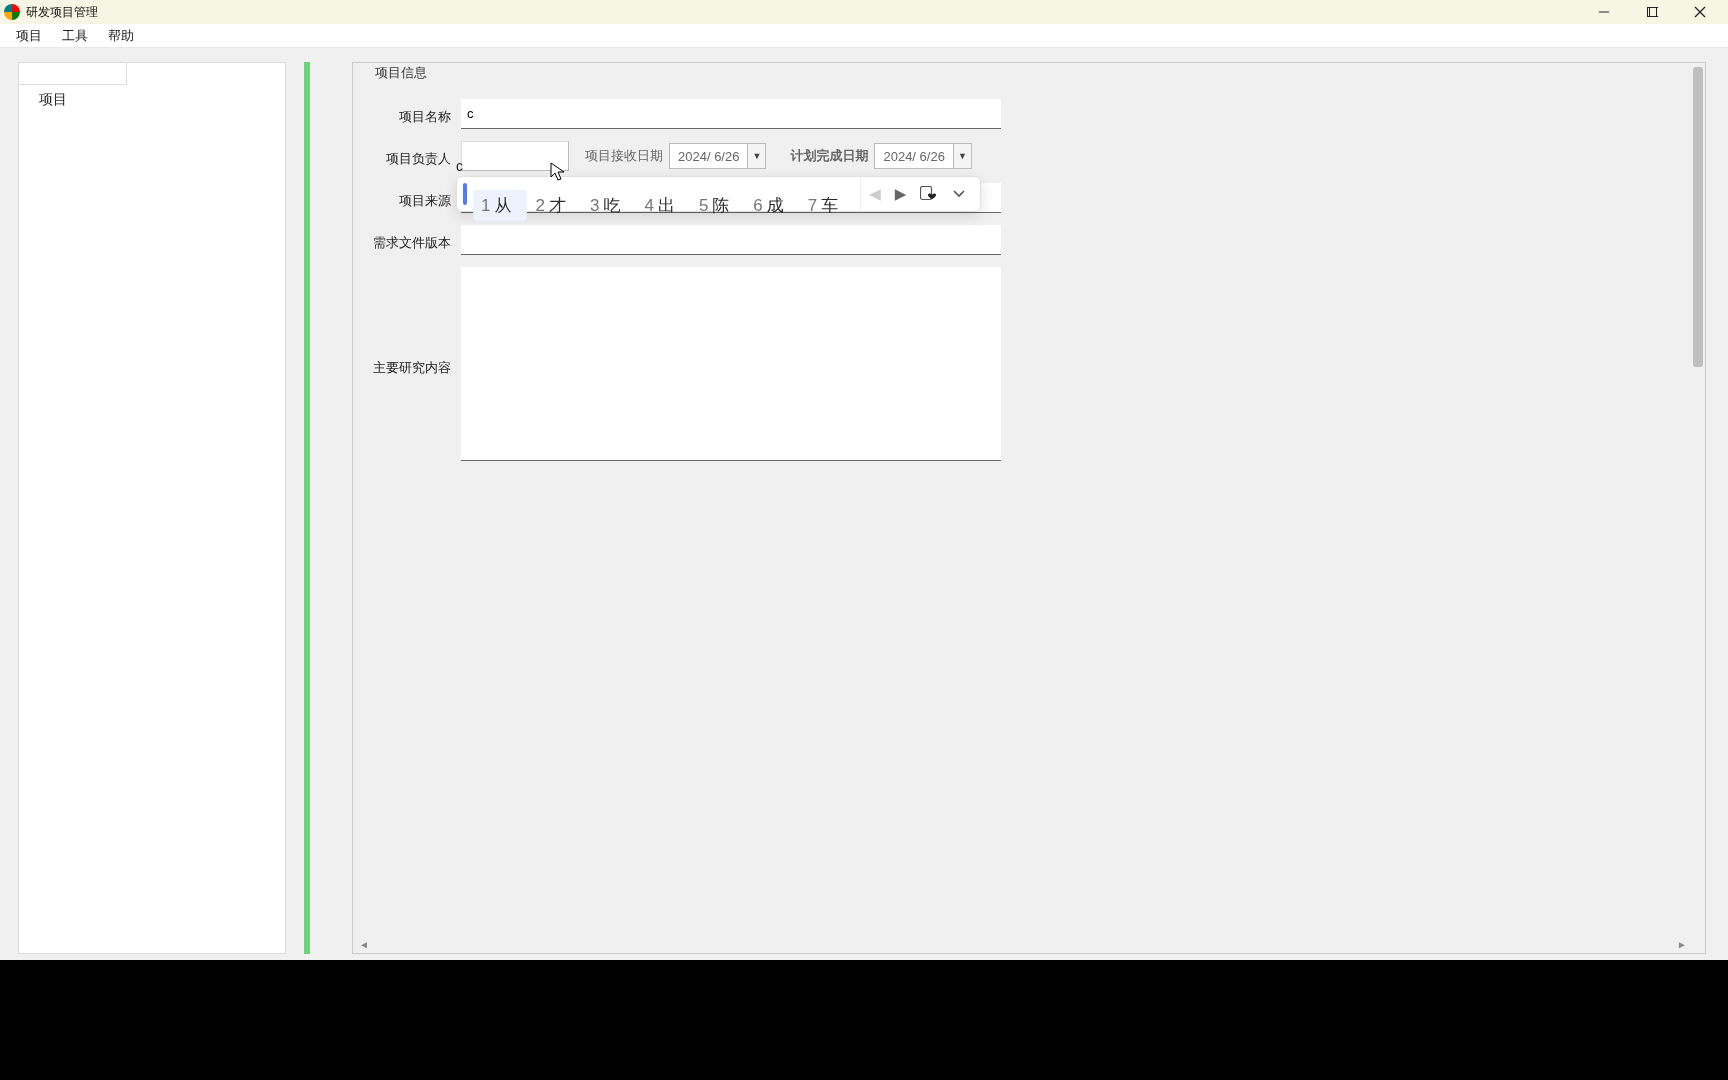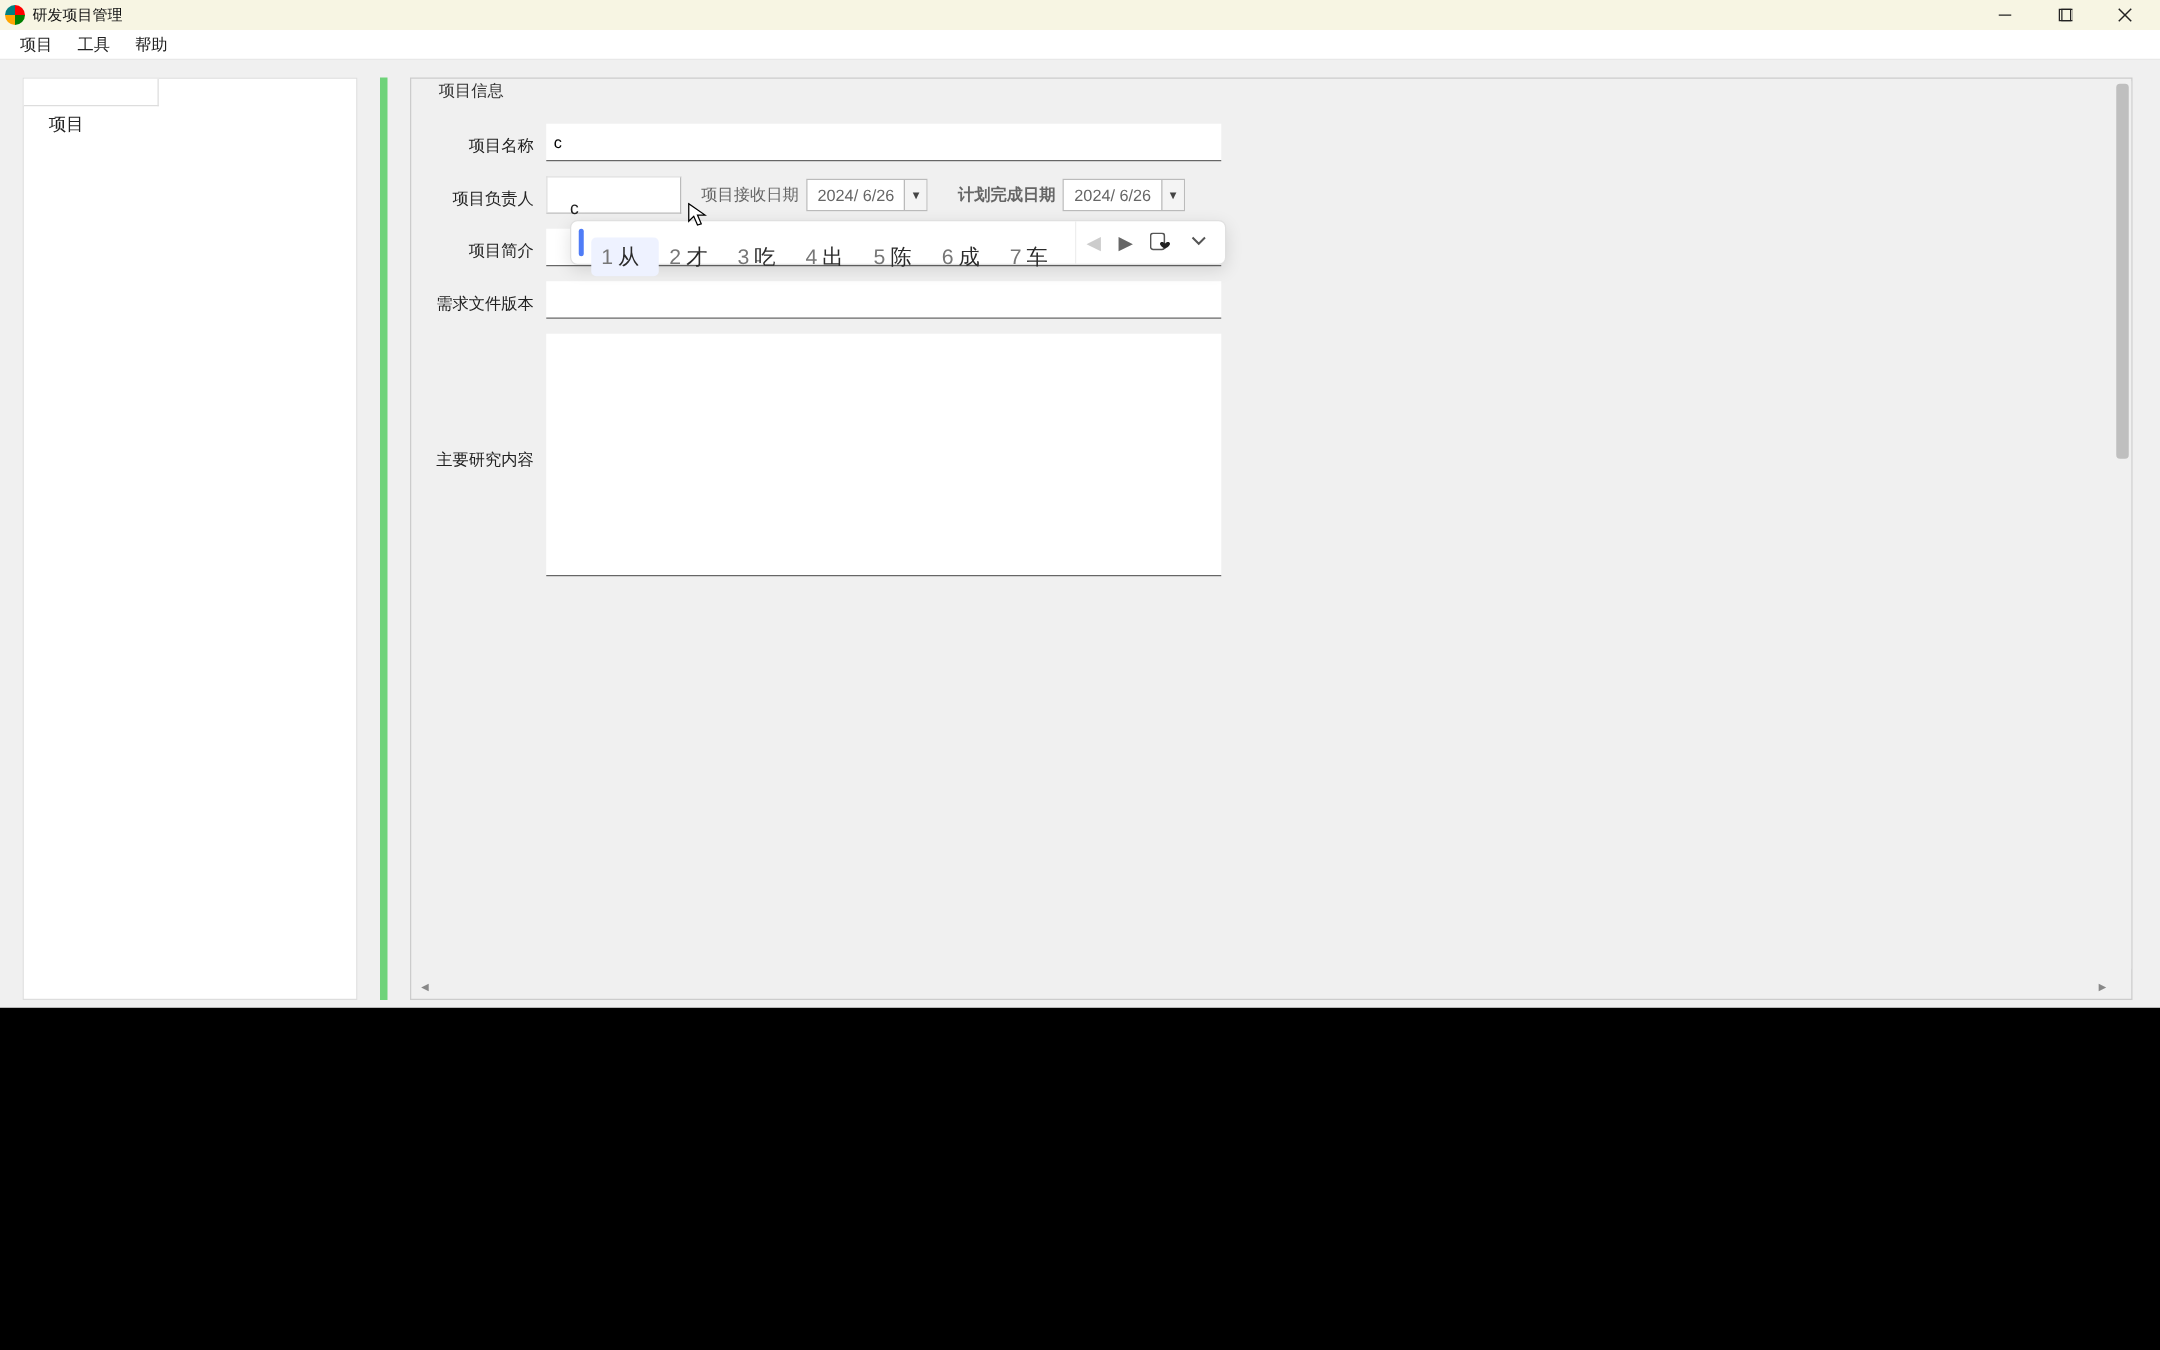--- a/index.html
+++ b/index.html
@@ -1,17 +1,17 @@
 <!DOCTYPE html>
 <html><head>
 <meta charset="utf-8">
 <style>
 * { box-sizing: border-box; margin: 0; padding: 0; }
 html, body { width: 100%; height: 100%; font-family: "Microsoft YaHei", "SimSun", sans-serif; font-size: 13px; background: #000; overflow: hidden; }
-.app-window { width: 1728px; height: 806px; background: #ffffff; display: flex; flex-direction: column; }
+.app-window { width: 1728px; height: 960px; background: #ffffff; display: flex; flex-direction: column; }
 
 
 .title-bar { height: 24px; background: #f7f5e3; display: flex; align-items: center; padding: 0 4px; }
 .title-bar .app-icon { width: 16px; height: 16px; border-radius: 50%; background: conic-gradient(red 0 25%, green 25% 50%, orange 50% 75%, teal 75% 100%); margin-right: 6px; }
 .title-bar .title-text { flex: 1; color: #111; font-size: 12px; }
 .title-bar .win-controls { display: flex; }
 .title-bar .win-btn { width: 48px; height: 24px; display: flex; align-items: center; justify-content: center; color: #222; cursor: pointer; }
 .title-bar .win-btn svg { width: 12px; height: 12px; }
 
 
@@ -23,21 +23,21 @@
 
 
 .side-panel { width: 268px; background: #fff; border: 1px solid #ddd; margin-right: 18px; position: relative; }
 .side-panel .side-tab { position: absolute; top: 0; left: 0; width: 108px; height: 22px; border-right: 1px solid #ddd; border-bottom: 1px solid #ddd; background: #fff; }
 .side-panel .tree-root { padding: 28px 20px; font-size: 14px; color: #222; }
 
 
 .splitter { width: 6px; background: #6fd37a; margin-right: 18px; cursor: col-resize; }
 
 
-.main-panel { flex: 1; position: relative; }
+.main-panel { flex: 1; position: relative; margin-left: 24px; }
 .form-group { position: absolute; inset: 0 4px 0 0; border: 1px solid #ccc; background: #f0f0f0; }
 .form-group .legend { position: absolute; top: -1px; left: 16px; background: #f0f0f0; padding: 0 6px; font-size: 13px; color: #333; transform: translateY(-50%); top: 10px; }
 
 .form-row { display: flex; align-items: center; margin-bottom: 12px; }
 .form-row .lbl { width: 98px; text-align: right; padding-right: 10px; padding-top: 5px; font-size: 13px; color: #222; }
 .form-row .lbl.wide { width: 98px; }
 .form-row .ctrl { flex: 1; }
 .txt-input { width: 540px; height: 30px; border: none; border-bottom: 1px solid #666; background: #fff; padding: 4px 6px; font-size: 13px; outline: none; }
 .txt-input.full { width: 540px; }
 .textarea { width: 540px; height: 194px; border: none; border-bottom: 1px solid #666; background: #fff; padding: 6px; resize: none; font-size: 13px; outline: none; }
@@ -144,21 +144,21 @@
               </div>
               <span class="date-lbl" style="margin-left:18px;font-weight:bold;">计划完成日期</span>
               <div class="date-picker">
                 <span class="date-val">2024/ 6/26</span>
                 <span class="date-btn">▼</span>
               </div>
             </div>
           </div>
 
           <div class="form-row">
-            <div class="lbl">项目简介</div>
+            <div class="lbl">项目来源</div>
             <div class="ctrl"><input class="txt-input full" style=""></div>
           </div>
 
           <div class="form-row">
             <div class="lbl">需求文件版本</div>
             <div class="ctrl"><input class="txt-input full" style=""></div>
           </div>
 
 
 

